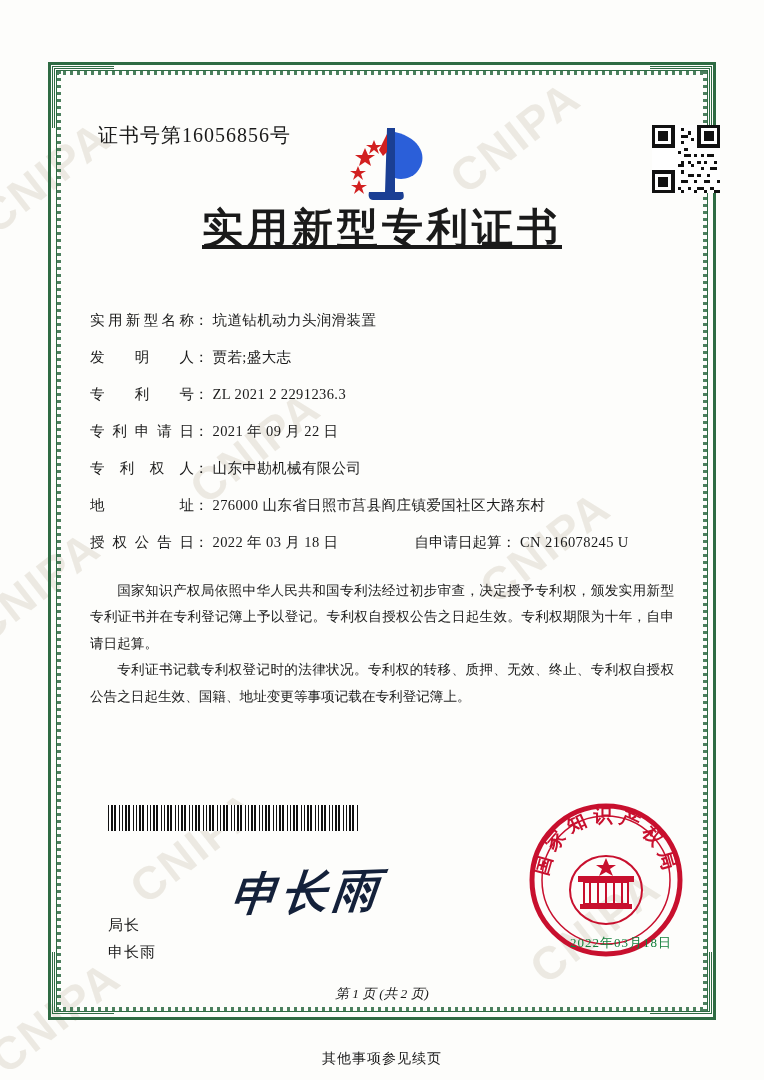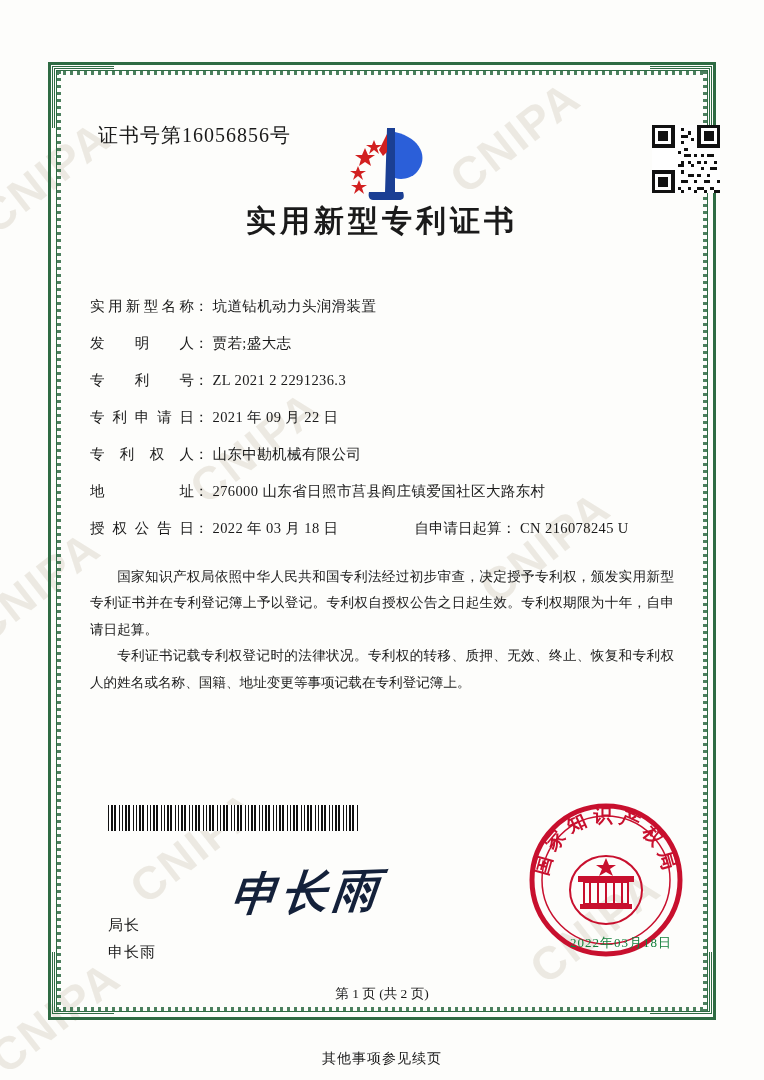--- a/index.html
+++ b/index.html
@@ -104,25 +104,26 @@
 
   
   .qr {
     position: absolute;
     right: 44px; top: 125px;
     width: 68px; height: 68px;
   }
 
   .doc-title {
     text-align: center;
-    font-size: 30px;
+    font-size: 41px;
     font-weight: 700;
     letter-spacing: 4px;
     margin: 52px 0 16px 0;
     font-family: "DejaVu Serif", "Liberation Serif", serif;
+    text-decoration: underline;
   }
 
   .fields {
     margin-top: 46px;
     font-size: 14.5px;
     line-height: 2.55;
   }
   .row {
     display: flex;
     align-items: flex-start;
@@ -191,20 +192,21 @@
     color: #15803d;
     letter-spacing: 1px;
   }
 
   .page-no {
     position: absolute;
     left: 0; right: 0;
     top: 985px;
     text-align: center;
     font-size: 13.5px;
+    font-style: italic;
   }
   .footer-note {
     position: absolute;
     left: 0; right: 0;
     top: 1050px;
     text-align: center;
     font-size: 14px;
     letter-spacing: 1px;
     font-family: Liberation Serif, serif;
   }
@@ -355,21 +357,21 @@
         <span class="val">2022 年 03 月 18 日</span>
         <span class="right">自申请日起算</span>
         <span class="colon">：</span>
         <span class="val">CN 216078245 U</span>
       </div>
 
     </div>
 
     <div class="paras">
       <p>国家知识产权局依照中华人民共和国专利法经过初步审查，决定授予专利权，颁发实用新型专利证书并在专利登记簿上予以登记。专利权自授权公告之日起生效。专利权期限为十年，自申请日起算。</p>
-      <p>专利证书记载专利权登记时的法律状况。专利权的转移、质押、无效、终止、恢复和专利权人的姓名或名称、国籍、地址变更等事项记载在专利登记簿上。</p>
+      <p>专利证书记载专利权登记时的法律状况。专利权的转移、质押、无效、终止、专利权自授权公告之日起生效、国籍、地址变更等事项记载在专利登记簿上。</p>
     </div>
 
   </div>
 
   <div class="barcode"></div>
 
   <div class="sig-label">
     <div>局长</div>
     <div>申长雨</div>
   </div>

